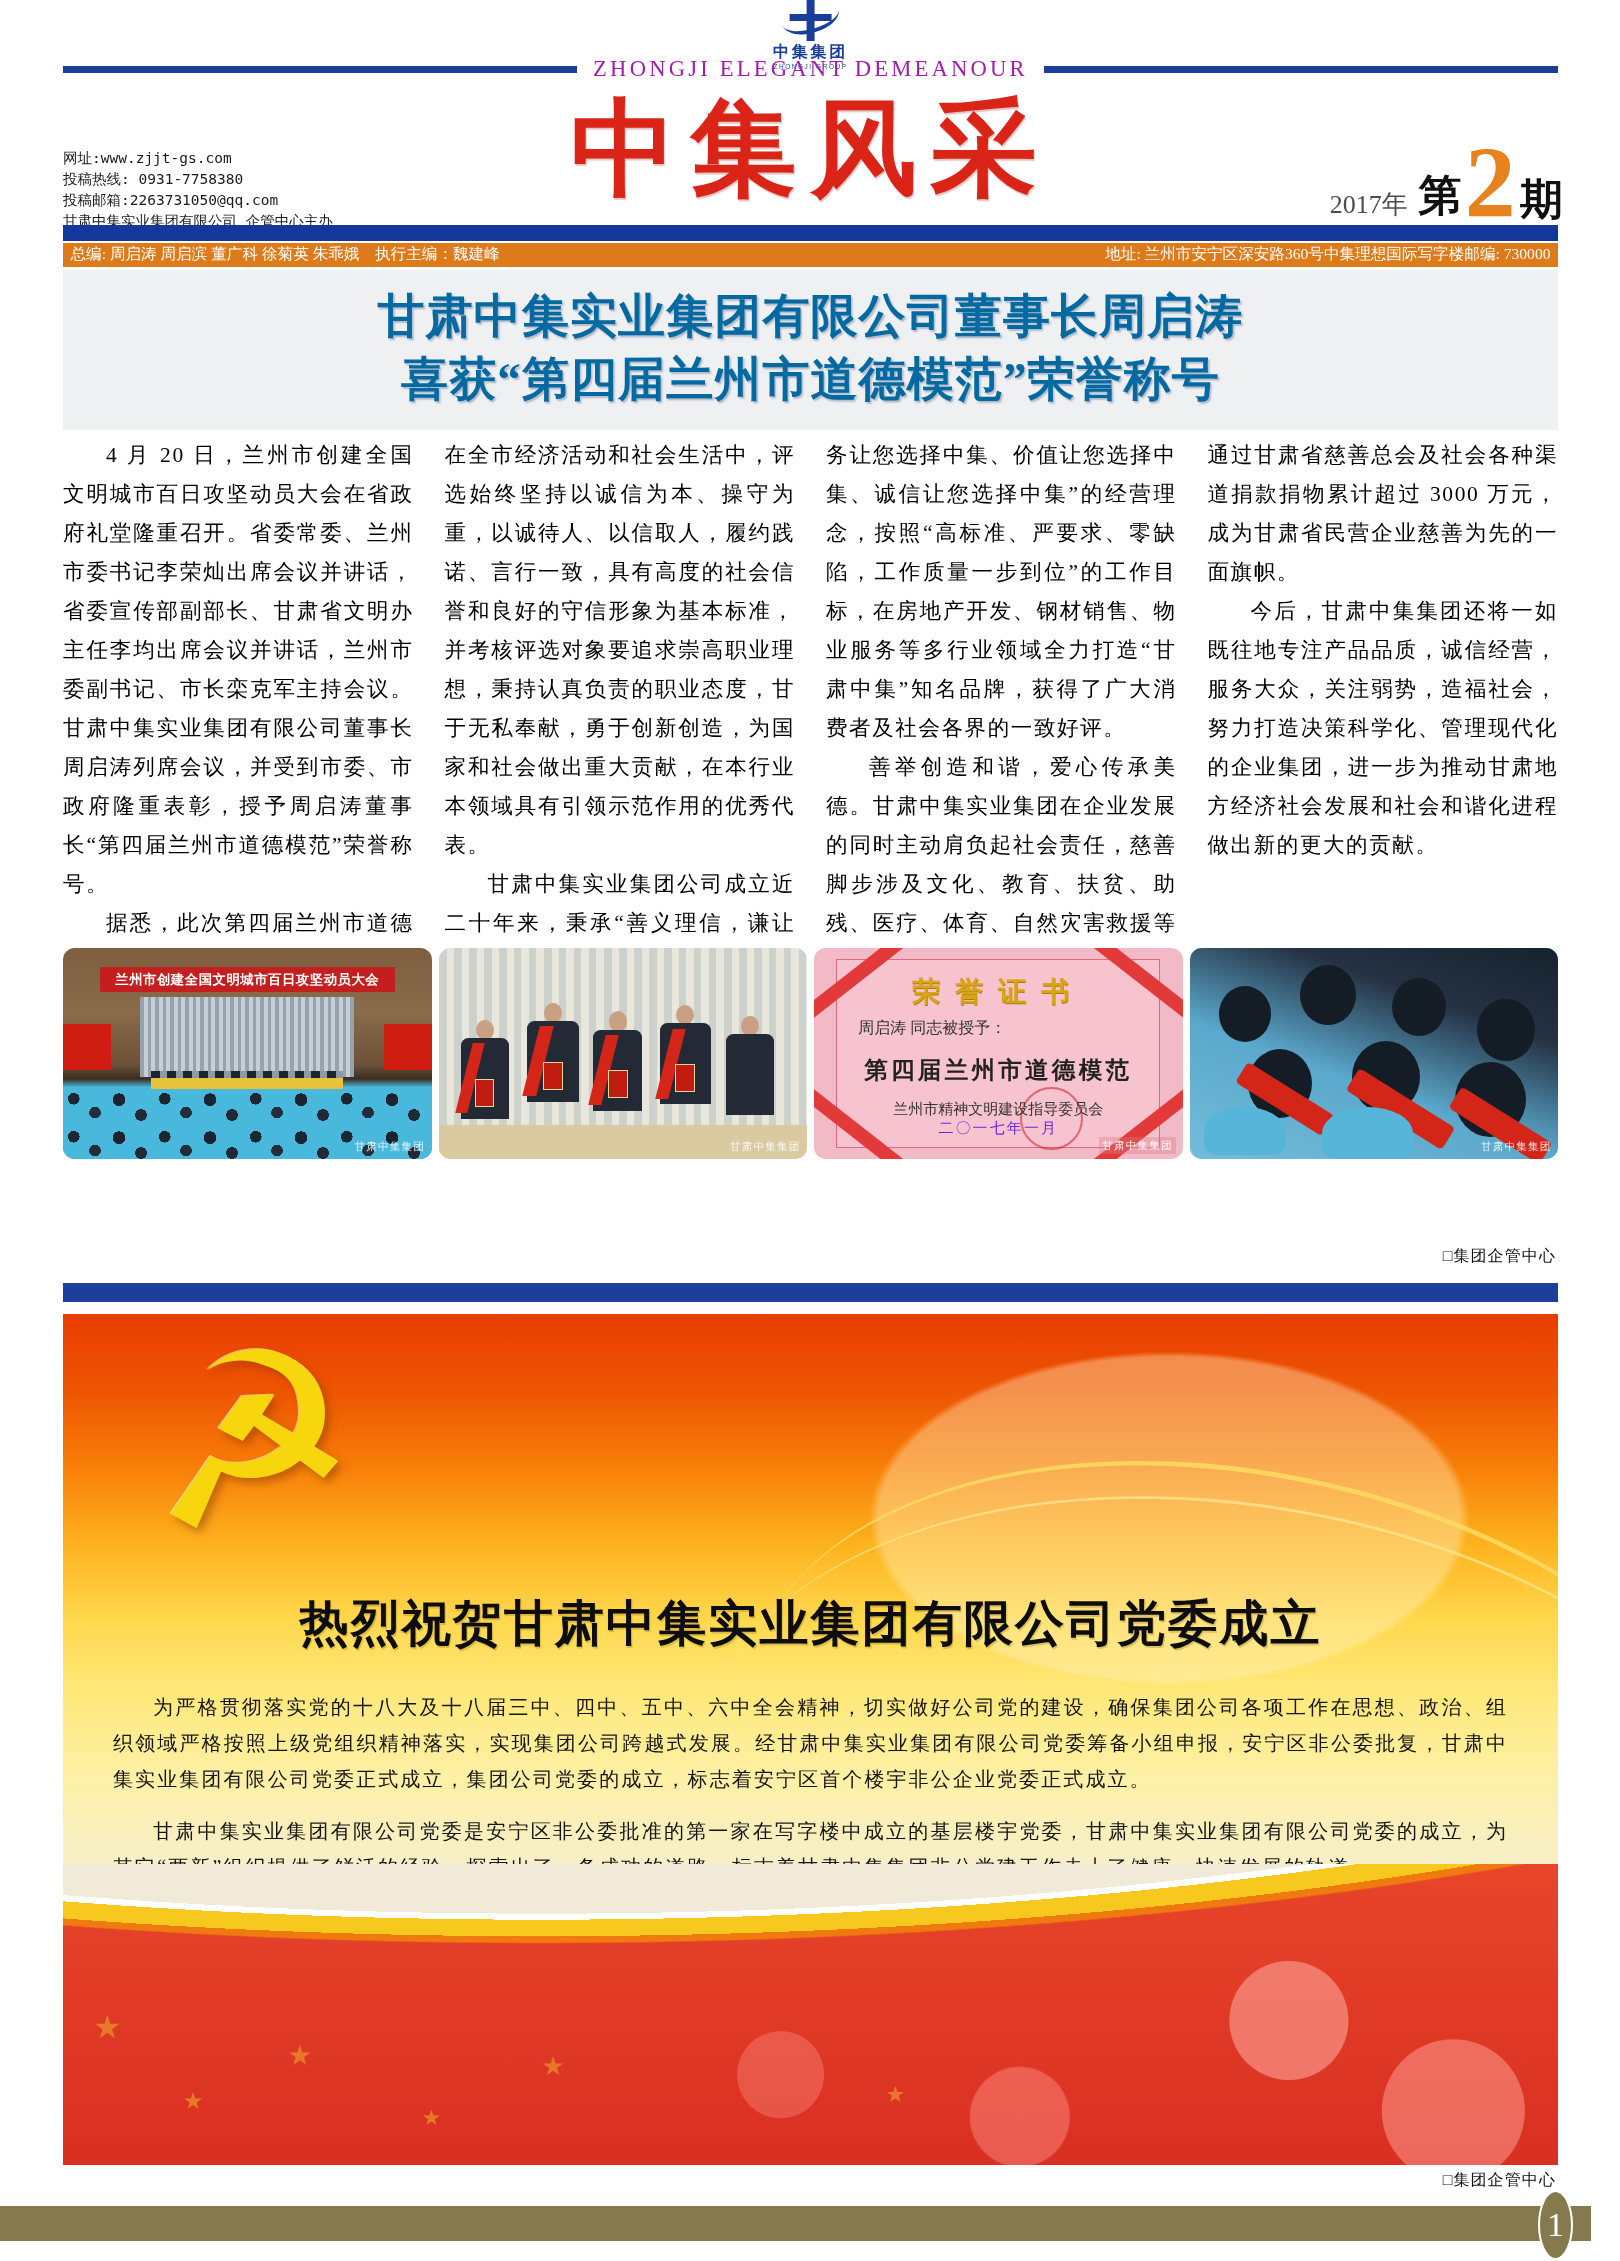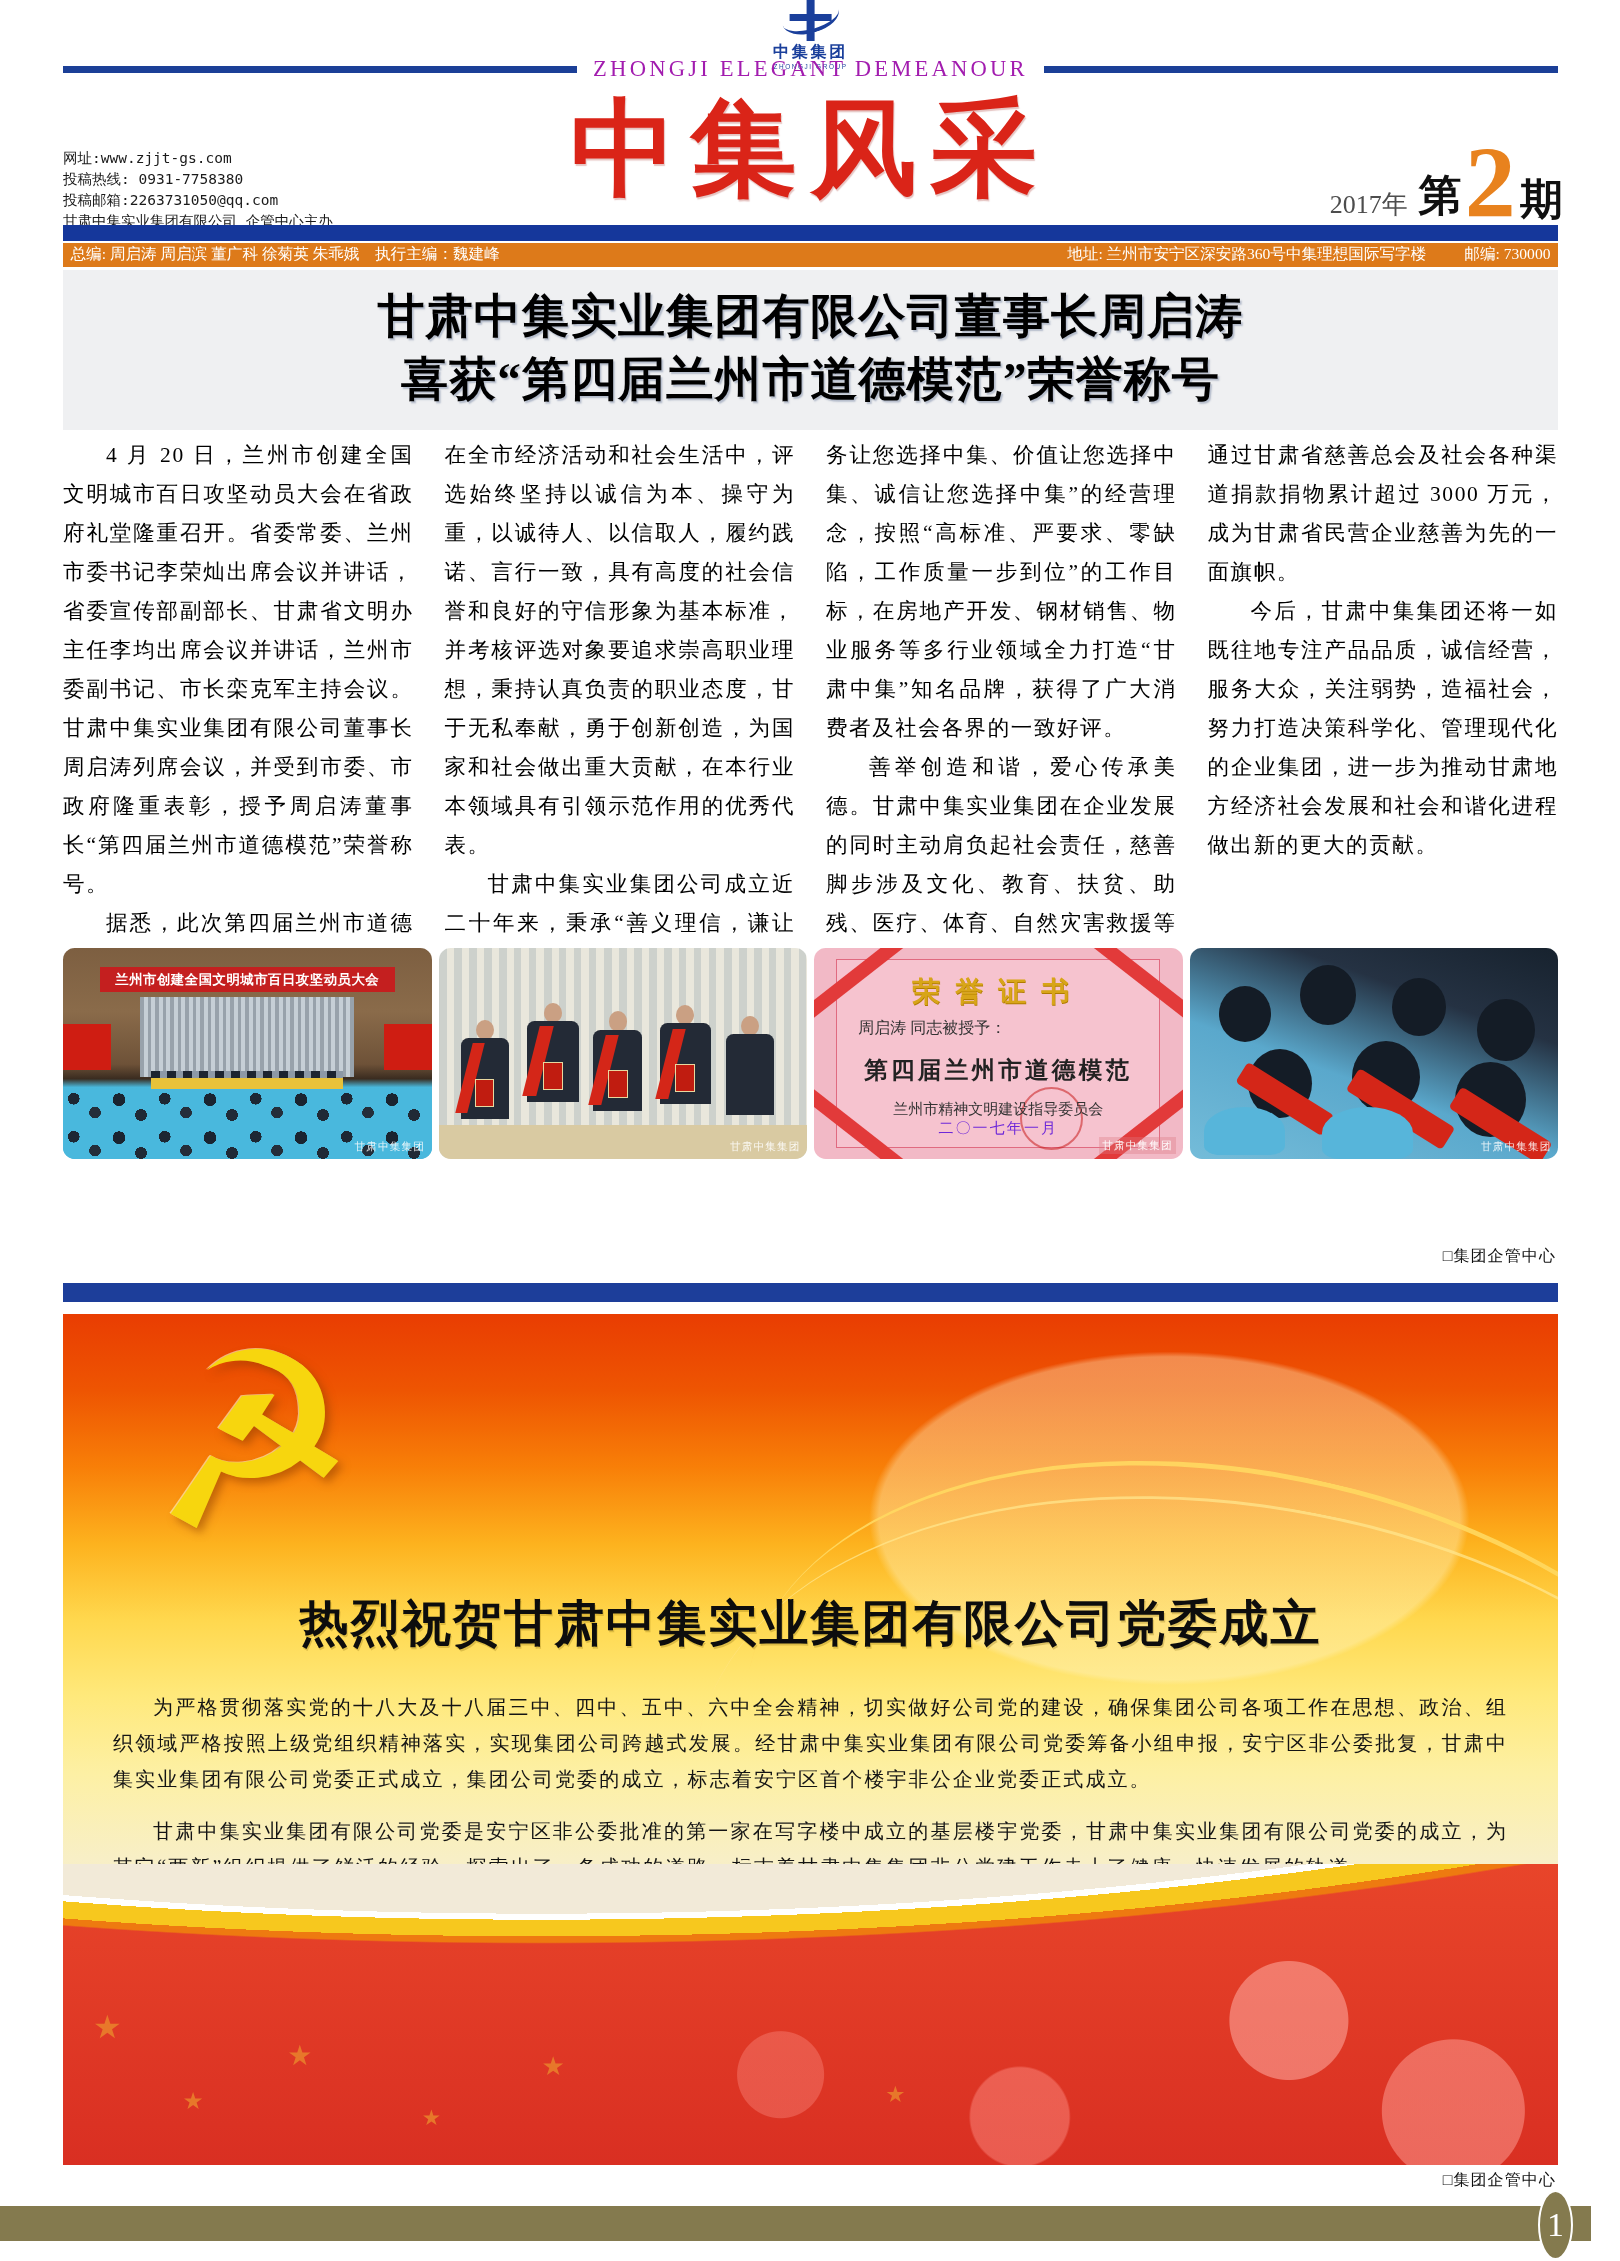--- a/index.html
+++ b/index.html
@@ -29,25 +29,25 @@
   .issue{position:absolute;right:58px;top:132px;display:flex;align-items:flex-end;}
   .issue-year{font-size:26px;color:#4d4d4d;margin-bottom:11.8px;}
   .issue-di{font-size:43px;font-weight:bold;color:#101010;margin:0 3.2px 8.6px 10.7px;}
   .issue-num{font-size:102px;line-height:1;font-weight:bold;color:#e8821e;}
   .issue-qi{font-size:43px;font-weight:bold;color:#101010;margin:0 0 5.4px 4.3px;}
 
   .bar-blue-top{position:absolute;left:63px;right:63px;top:225px;height:16px;background:#15379b;}
   .bar-orange{position:absolute;left:63px;right:63px;top:243px;height:23.6px;background:#dd7a1a;
      color:#fff;display:flex;justify-content:space-between;align-items:center;
      font-size:15.6px;padding:0 7.5px;box-sizing:border-box;white-space:nowrap;}
-  .bar-orange .addr-wrap{display:flex;gap:38px;}
+  .bar-orange .addr-wrap{display:flex;}
 
   
   .a1-panel{position:absolute;left:63px;right:63px;top:270px;height:160px;background:#eff0f2;text-align:center;}
-  .a1-title{color:#000000;font-weight:bold;font-size:47px;line-height:63px;letter-spacing:1.1px;
+  .a1-title{color:#0369a1;font-weight:bold;font-size:47px;line-height:63px;letter-spacing:1.1px;
      text-shadow:1.6px 2.1px 1.6px rgba(70,90,130,.35);}
   .a1-title.first{padding-top:15px;}
 
   .a1-body{position:absolute;left:63px;top:436px;width:1495px;height:509px;display:flex;gap:31px;}
   .a-col{flex:1;text-align:justify;text-justify:inter-character;font-size:21.5px;line-height:39px;letter-spacing:1.6px;}
   .a-col p{margin:0;}
   .a-col p.ind{text-indent:2em;}
 
   
   .photos-row{position:absolute;left:63px;top:948px;width:1495px;height:211px;display:flex;gap:7px;}

